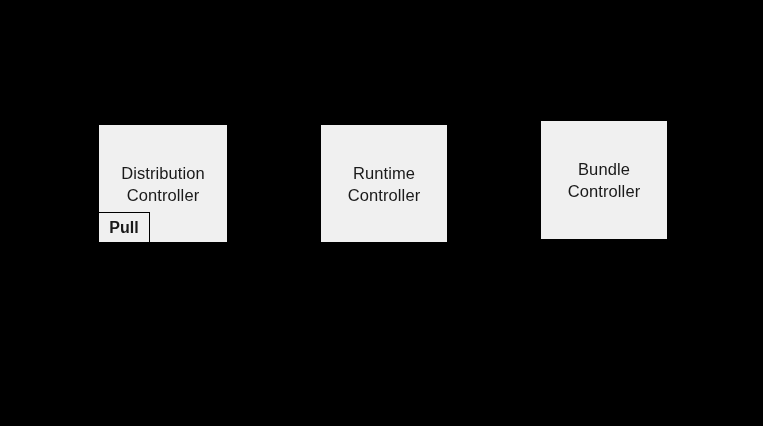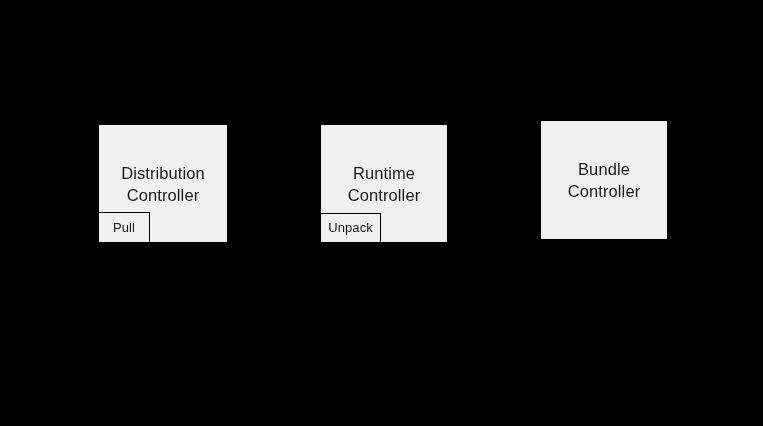--- a/index.html
+++ b/index.html
@@ -42,25 +42,26 @@
     position: absolute;
     background: #f0f0f0;
     border: 1px solid #000000;
     box-sizing: border-box;
     display: flex;
     align-items: center;
     justify-content: center;
     z-index: 3;
   }
   .subnode-label {
-    font-size: 13px;
+    font-size: 16px;
     line-height: 14px;
     color: #1a1a1a;
     text-align: center;
     letter-spacing: 0.1px;
+    font-weight: bold;
   }
 
   
   #node-distribution-controller { left: 98px;  top: 124px; width: 130px; height: 119px; }
   #subnode-pull              { left: 98px;  top: 212px; width: 52px;  height: 31px; }
 
   
   #node-bundle-controller    { left: 320px; top: 124px; width: 128px; height: 119px; }
   #subnode-unpack            { left: 320px; top: 213px; width: 61px;  height: 30px; }
 
@@ -77,22 +78,19 @@
 Controller</div>
   </div>
   <div class="subnode" id="subnode-pull">
     <span class="subnode-label">Pull</span>
   </div>
 
   <div class="node" id="node-bundle-controller">
     <div class="node-label">Runtime
 Controller</div>
   </div>
-  <div class="subnode" id="subnode-unpack">
-    <span class="subnode-label">Unpack</span>
-  </div>
 
   <div class="node" id="node-runtime-controller">
     <div class="node-label">Bundle
 Controller</div>
   </div>
 
 </div>
 
 </body></html>

